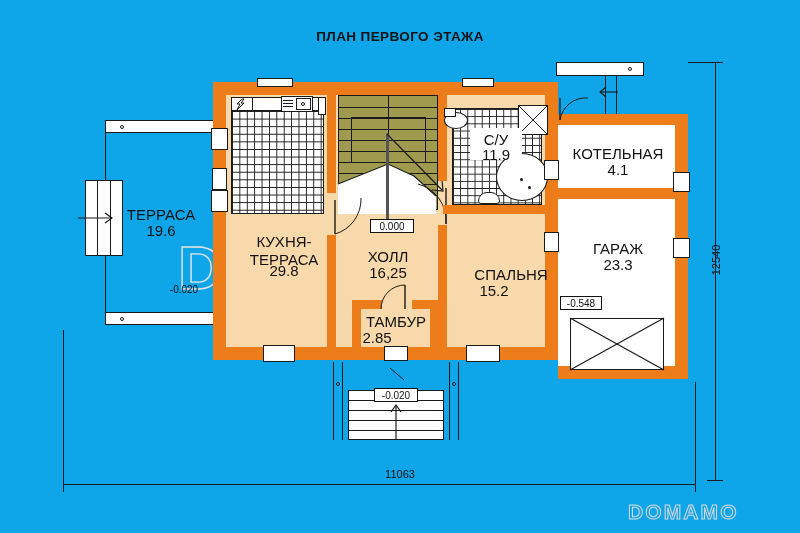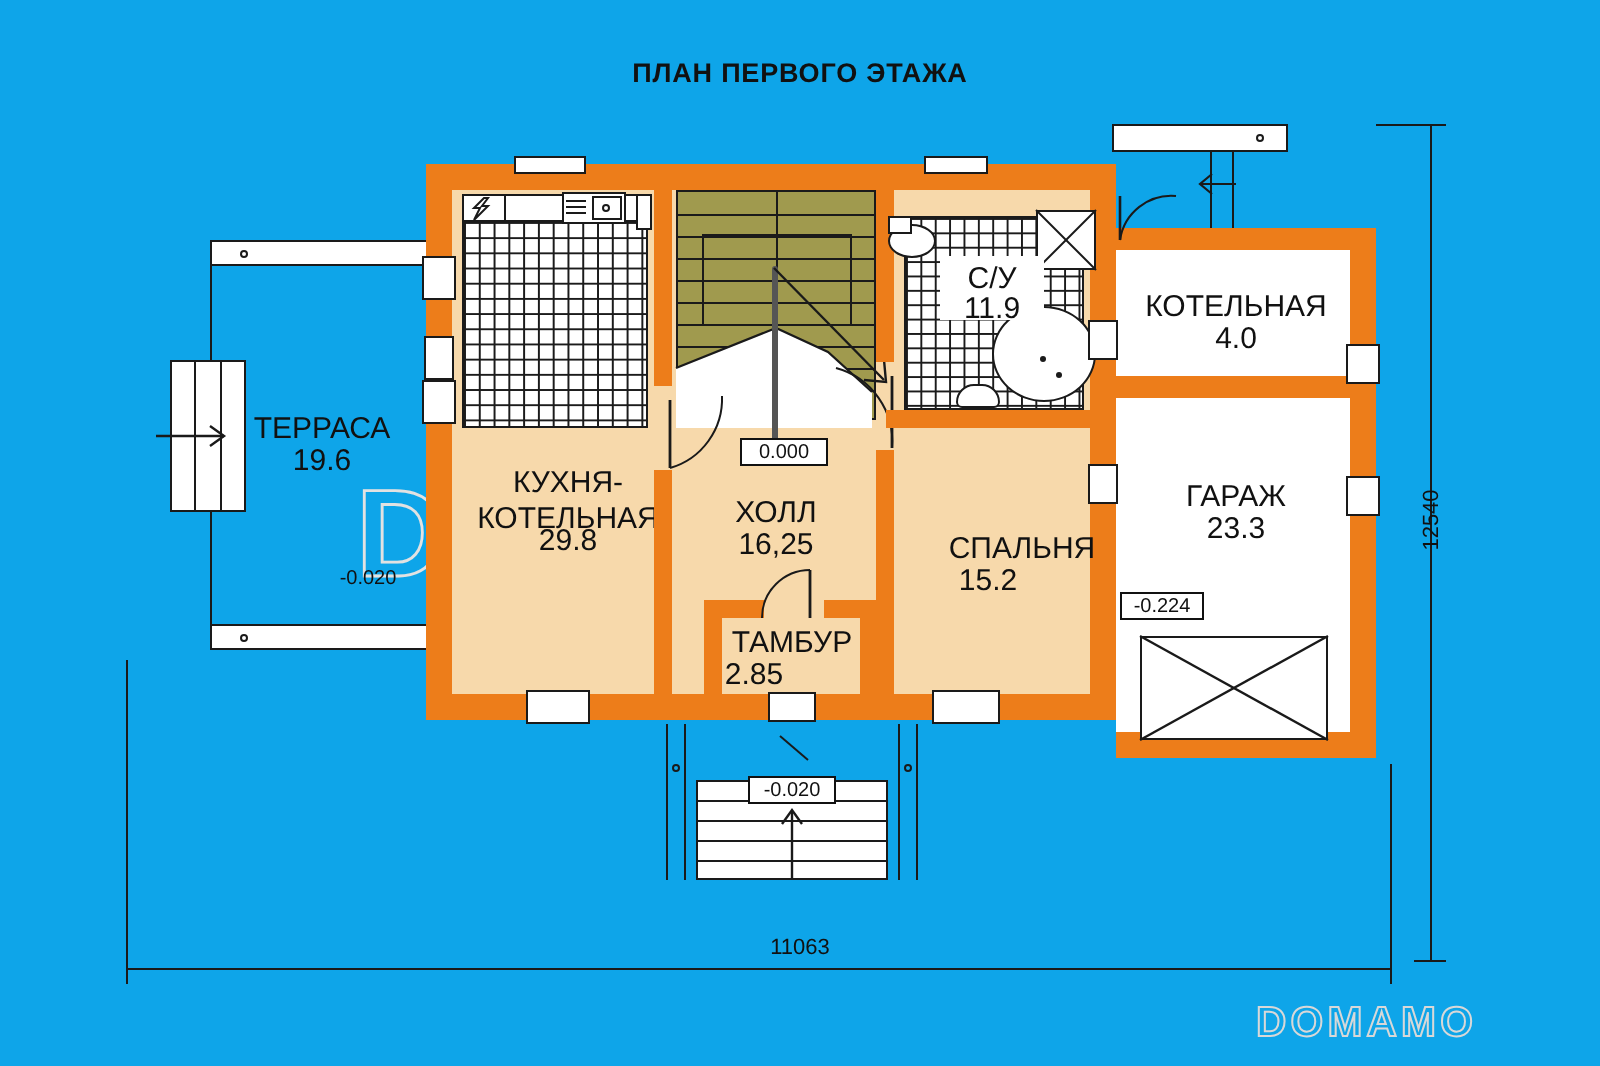--- a/index.html
+++ b/index.html
@@ -106,21 +106,21 @@
   <div class="abs" style="left:301px;top:102px;width:4px;height:4px;border:1px solid #1a1a1a;border-radius:50%;box-sizing:border-box;"></div>
   <div class="abs ln" style="left:283px;top:100px;width:10px;height:1px;"></div>
   <div class="abs ln" style="left:283px;top:103px;width:10px;height:1px;"></div>
   <div class="abs ln" style="left:283px;top:106px;width:10px;height:1px;"></div>
 
   <div class="abs outline2" style="left:257px;top:78px;width:36px;height:9px;"></div>
 
   <div class="abs outline2" style="left:318px;top:97px;width:8px;height:18px;"></div>
 
   <div class="abs lbl n" style="left:236px;top:233px;width:96px;">КУХНЯ-
-КОТЕЛЬНАЯ</div>
+ТЕРРАСА</div>
   <div class="abs lbl n" style="left:236px;top:262px;width:96px;">29.8</div>
 
   <div class="abs outline2" style="left:211px;top:128px;width:17px;height:22px;"></div>
   <div class="abs outline2" style="left:211px;top:190px;width:17px;height:22px;"></div>
 
   <div class="abs outline2" style="left:263px;top:345px;width:32px;height:17px;"></div>
 
   <div class="abs outline2" style="left:212px;top:168px;width:15px;height:22px;"></div>
 
   <div class="abs stairs" style="left:338px;top:95px;width:100px;height:115px;">
@@ -207,26 +207,26 @@
   <div class="abs lbl n" style="left:470px;top:146px;width:52px;">11.9</div>
 
   <div class="abs outline2" style="left:462px;top:78px;width:32px;height:9px;"></div>
 
   <div class="abs lbl n" style="left:448px;top:266px;width:92px;padding-left:17px;">СПАЛЬНЯ</div>
   <div class="abs lbl n" style="left:448px;top:282px;width:92px;">15.2</div>
 
   <div class="abs outline2" style="left:466px;top:345px;width:34px;height:17px;"></div>
 
   <div class="abs lbl n" style="left:570px;top:145px;width:96px;">КОТЕЛЬНАЯ</div>
-  <div class="abs lbl n" style="left:570px;top:161px;width:96px;">4.0</div>
+  <div class="abs lbl n" style="left:570px;top:161px;width:96px;">4.1</div>
   <div class="abs outline2" style="left:673px;top:172px;width:17px;height:20px;"></div>
 
   <div class="abs lbl n" style="left:570px;top:240px;width:96px;">ГАРАЖ</div>
   <div class="abs lbl n" style="left:570px;top:256px;width:96px;">23.3</div>
-  <div class="abs elev" style="left:560px;top:296px;width:42px;height:14px;">-0.224</div>
+  <div class="abs elev" style="left:560px;top:296px;width:42px;height:14px;">-0.548</div>
   <div class="abs outline2" style="left:673px;top:238px;width:17px;height:20px;"></div>
 
   <div class="abs outline" style="left:570px;top:318px;width:94px;height:52px;"></div>
   <svg class="abs" style="left:570px;top:318px;width:94px;height:52px;">
     <line x1="0" y1="0" x2="94" y2="52" stroke="#1a1a1a" stroke-width="1.2"></line>
     <line x1="94" y1="0" x2="0" y2="52" stroke="#1a1a1a" stroke-width="1.2"></line>
   </svg>
 
   <div class="abs outline2" style="left:544px;top:232px;width:15px;height:20px;"></div>
 

